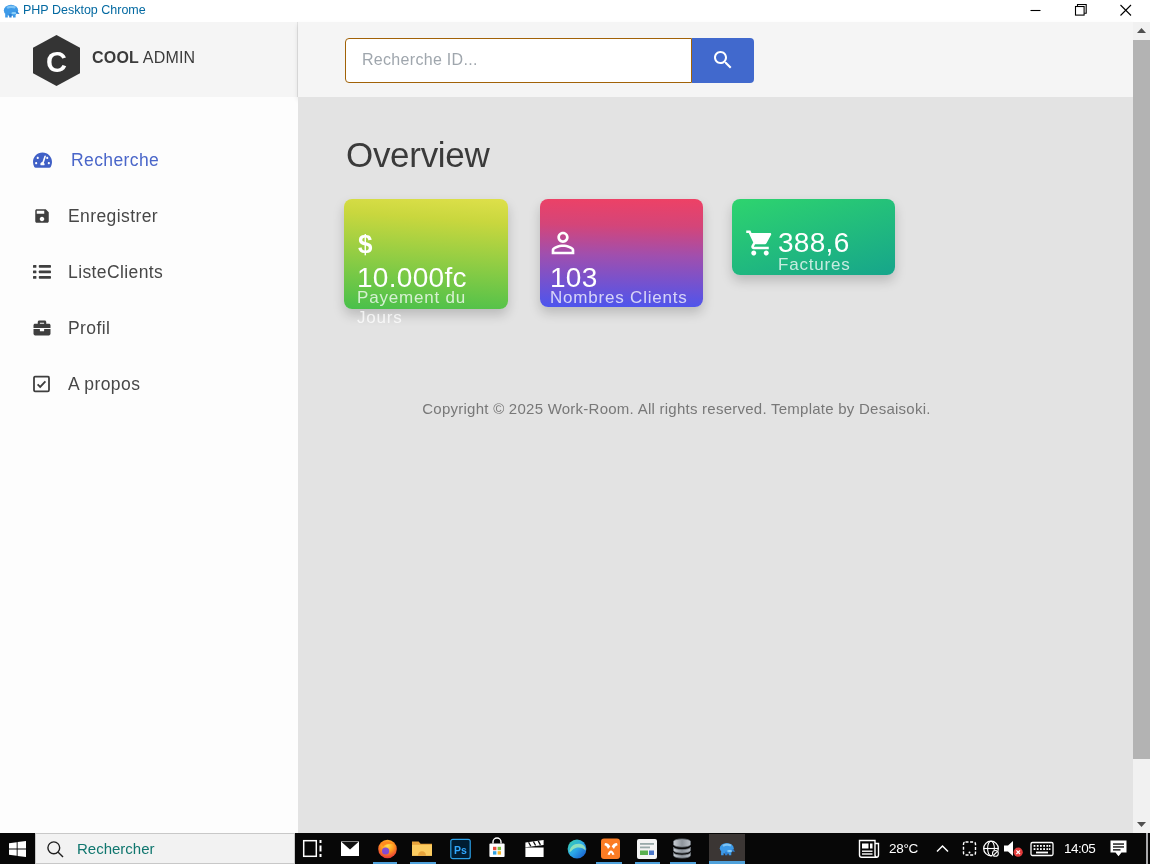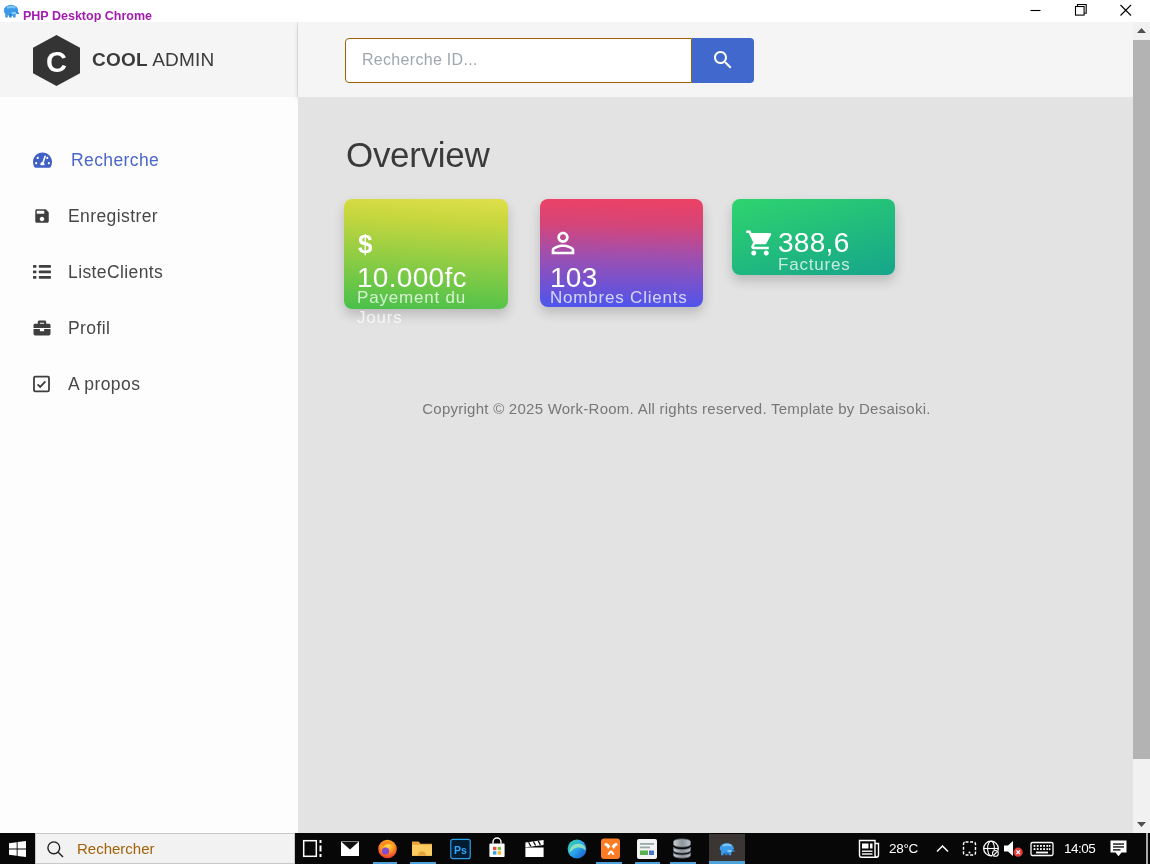--- a/index.html
+++ b/index.html
@@ -1,21 +1,21 @@
 <!DOCTYPE html>
 <html><head>
 <meta charset="utf-8">
 <style>
 * { margin:0; padding:0; box-sizing:border-box; }
 html,body { width:1150px; height:864px; overflow:hidden; }
 body { font-family:"Liberation Sans", sans-serif; position:relative; background:#e3e3e3; }
 .abs { position:absolute; }
 
 #titlebar { position:absolute; left:0; top:0; width:1150px; height:22px; background:#ffffff; }
-#titlebar .t { position:absolute; left:23px; top:9px; font-size:12.5px; color:#a21caf;font-weight:bold; }
+#titlebar .t { position:absolute; left:23px; top:3px; font-size:12.5px; color:#0369a1; }
 
 #sidebar { position:absolute; left:0; top:22px; width:298px; height:811px; background:#fdfdfd; }
 #sidehead { position:absolute; left:0; top:0; width:298px; height:75px; background:#f5f5f5; border-right:1px solid #e2e2e2; }
 .menu-item { position:absolute; left:0; width:298px; height:30px; }
 .menu-item .mi-ico { position:absolute; left:33px; top:50%; transform:translateY(-50%); }
 .menu-item .mi-txt { position:absolute; left:68px; top:50%; transform:translateY(-50%); font-size:17.5px; color:#474747; letter-spacing:0.4px; }
 
 #topbar { position:absolute; left:298px; top:22px; width:835px; height:75px; background:#f5f5f5; box-shadow:0 3px 5px rgba(0,0,0,0.12); }
 #searchbox { position:absolute; left:47px; top:16px; width:347px; height:45px; background:#fff; border:1px solid #a16207; border-radius:4px 0 0 4px; }
 #searchbox span { position:absolute; left:16px; top:12px; font-size:16px; color:#9fa6ad; letter-spacing:0.3px; }
@@ -26,21 +26,21 @@
 .card { position:absolute; top:102px; border-radius:8px; box-shadow:0 6px 12px rgba(0,0,0,0.18); color:#fff; }
 .card .big { position:absolute; left:13px; font-size:28px; letter-spacing:0.3px; }
 .card .sml { position:absolute; left:13px; font-size:17px; color:rgba(255,255,255,0.75); letter-spacing:0.8px; }
 #footer { position:absolute; left:0; top:303px; width:757px; text-align:center; font-size:15px; color:#787878; letter-spacing:0.25px; }
 
 #scrollbar { position:absolute; left:1133px; top:22px; width:17px; height:811px; background:#f1f1f1; }
 #sthumb { position:absolute; left:0; top:18px; width:17px; height:719px; background:#b3b3b3; }
 
 #taskbar { position:absolute; left:0; top:833px; width:1150px; height:31px; background:#070707; }
 #tsearch { position:absolute; left:35px; top:0; width:260px; height:31px; background:#f2f2f2; border:1px solid #c8c8c8; }
-#tsearch span { position:absolute; left:41px; top:6px; font-size:15px; color:#a16207; }
+#tsearch span { position:absolute; left:41px; top:6px; font-size:15px; color:#0f766e; }
 .tico { position:absolute; top:0; height:31px; }
 .uline { position:absolute; top:29px; height:2px; background:#4fa1da; }
 .tray-txt { position:absolute; color:#fff; font-size:13.5px; top:8px; letter-spacing:-0.3px; }
 </style>
 </head>
 <body>
 
 <div id="titlebar">
   <svg class="abs" style="left:3px;top:4px" width="17" height="14" viewBox="0 0 17 14">
       <ellipse cx="8" cy="6.4" rx="7.2" ry="5.6" fill="#3d9ae8"></ellipse>
@@ -62,21 +62,21 @@
       </g>
     </svg>
 </div>
 
 <div id="sidebar">
   <div id="sidehead">
     <svg class="abs" style="left:33px;top:13px" width="47" height="51" viewBox="0 0 47 51">
         <polygon points="23.5,0 47,12.75 47,38.25 23.5,51 0,38.25 0,12.75" fill="#343434"></polygon>
         <text x="23.5" y="36.5" text-anchor="middle" font-family="Liberation Sans, sans-serif" font-size="29" font-weight="bold" fill="#fff">C</text>
       </svg>
-    <div class="abs" style="left:92px;top:27px;font-size:19px;color:#3b3b3b;letter-spacing:0.2px"><b style="font-weight:800">COOL</b> <span style="font-weight:400">ADMIN</span></div>
+    <div class="abs" style="left:92px;top:27px;font-size:16px;color:#3b3b3b;letter-spacing:0.2px"><b style="font-weight:800">COOL</b> <span style="font-weight:400">ADMIN</span></div>
   </div>
   <div class="menu-item" style="top:123px">
       <span class="mi-ico">
         <svg width="19" height="17" viewBox="0 0 576 512" style="display:block">
           <path fill="#4060c6" d="M288 32C128.9 32 0 160.9 0 320c0 52.8 14.25 102.3 39.06 144.9C47.63 479.6 63.12 488 80 488h416c16.88 0 32.38-8.375 40.94-23.12C561.8 422.3 576 372.8 576 320 576 160.9 447.1 32 288 32zM96 384c-17.67 0-32-14.33-32-32s14.33-32 32-32 32 14.33 32 32-14.33 32-32 32zm48-160c-17.67 0-32-14.33-32-32s14.33-32 32-32 32 14.33 32 32-14.33 32-32 32zm246.8-72.41l-61.33 184C343.1 344.3 352 363.1 352 384c0 11.72-3.38 22.55-8.88 32H232.9c-5.5-9.451-8.88-20.28-8.88-32 0-33.94 26.5-61.53 59.9-63.59l61.34-184.1c4.17-12.56 17.73-19.38 30.36-15.12 12.57 4.188 19.35 17.75 15.18 30.31zM480 384c-17.67 0-32-14.33-32-32s14.33-32 32-32 32 14.33 32 32-14.33 32-32 32zm-48-160c-17.67 0-32-14.33-32-32s14.33-32 32-32 32 14.33 32 32-14.33 32-32 32z"></path>
         </svg>
       </span>
       <span class="mi-txt" style="color:#4a66c9;left:71px">Recherche</span>
     </div>
   <div class="menu-item" style="top:179px">

